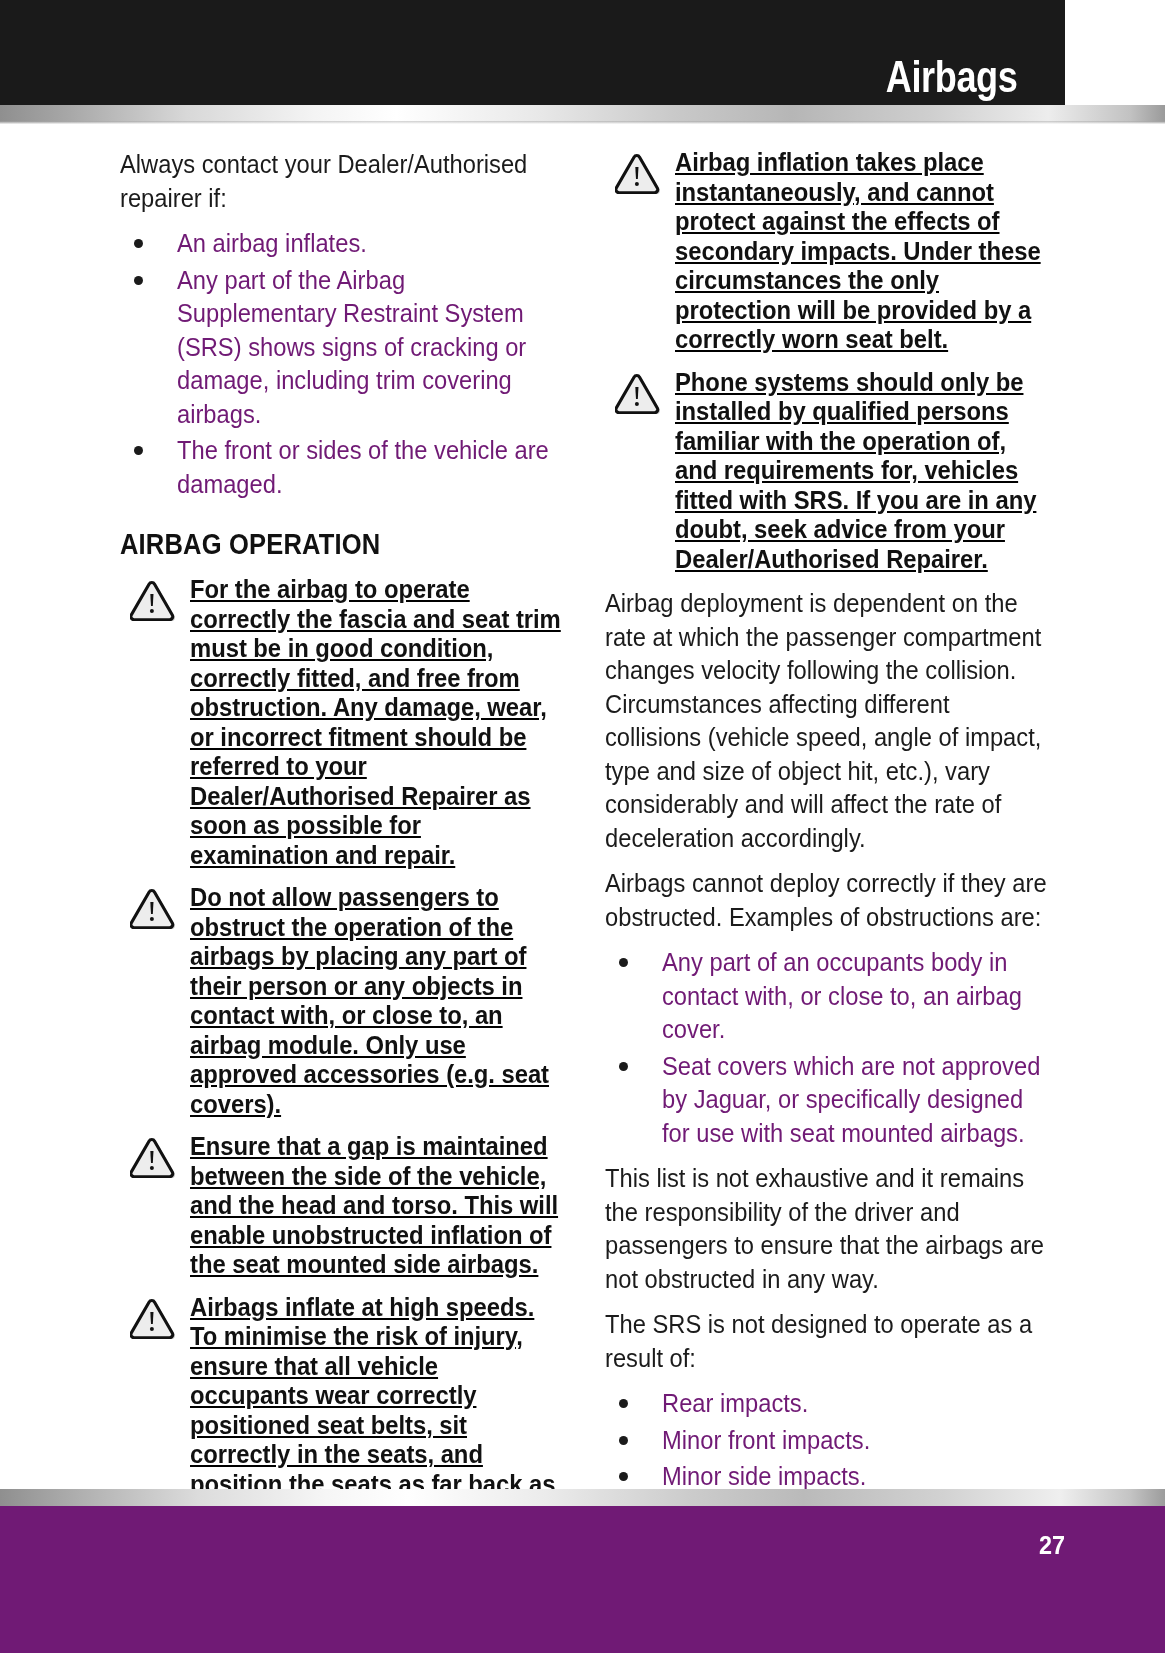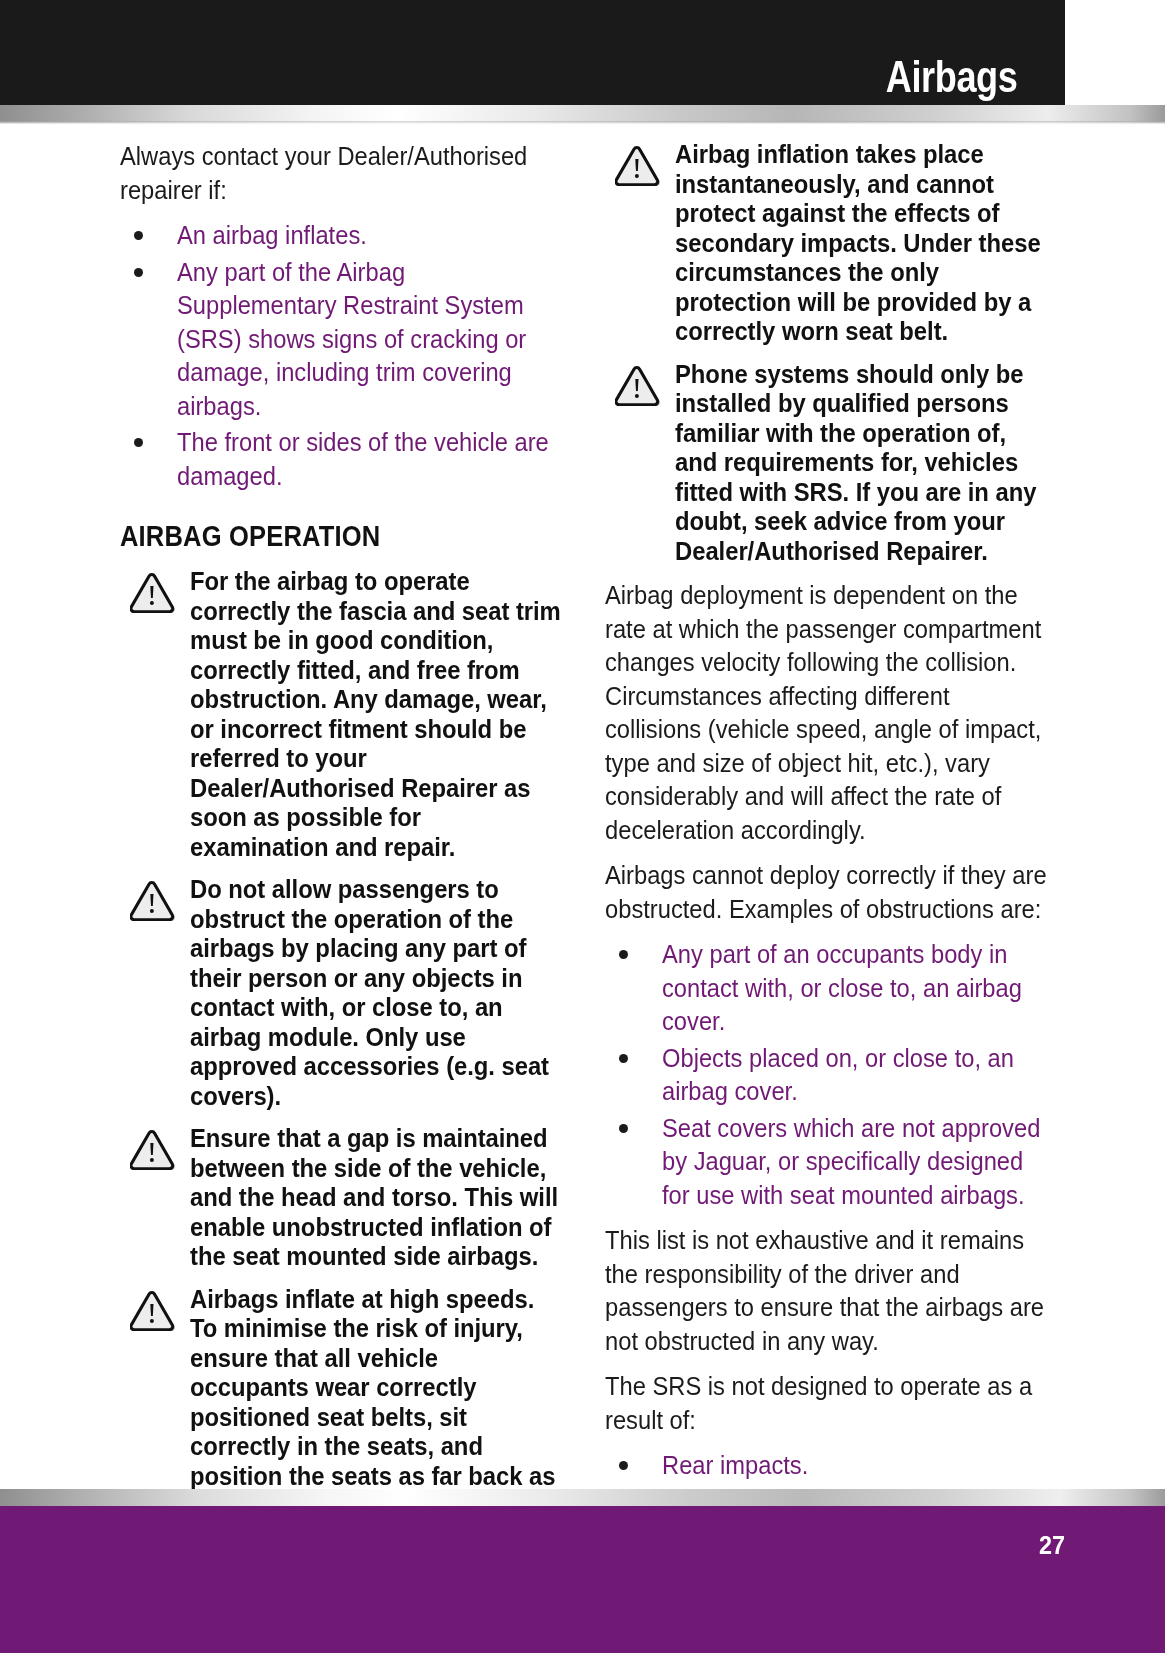--- a/index.html
+++ b/index.html
@@ -83,21 +83,21 @@
     font-size: 26px;
     font-weight: bold;
     transform: scaleX(0.9);
     transform-origin: right top;
     line-height: 1;
   }
 
   
   .content {
     position: absolute;
-    top: 140px;
+    top: 148px;
     left: 0;
     width: 1165px;
     height: 1330px;
   }
   .column {
     position: absolute;
     top: 0;
     width: 443px;
   }
   .column.left  { left: 120px; }
@@ -154,20 +154,21 @@
     transform-origin: left top;
     width: 107.5%;
   }
 
   
   .warning {
     position: relative;
     padding-left: 70px;
     margin: 0 0 13px 0;
     min-height: 48px;
+    text-decoration: underline;
   }
   .warning .warn-icon {
     position: absolute;
     left: 10px;
     top: 4px;
     width: 46px;
     height: 42px;
   }
   .warning .warn-text {
     display: block;
@@ -293,24 +294,20 @@
 
     <p class="para">Airbags cannot deploy correctly if they are obstructed. Examples of obstructions are:</p>
 
     <ul class="bullets">
       <li>
         <span class="bullet-dot"></span>
         <span class="li-text">Any part of an occupants body in contact with, or close to, an airbag cover.</span>
       </li>
       <li>
         <span class="bullet-dot"></span>
-        <span class="li-text">Objects placed on, or close to, an airbag cover.</span>
-      </li>
-      <li>
-        <span class="bullet-dot"></span>
         <span class="li-text">Seat covers which are not approved by Jaguar, or specifically designed for use with seat mounted airbags.</span>
       </li>
     </ul>
 
     <p class="para">This list is not exhaustive and it remains the responsibility of the driver and passengers to ensure that the airbags are not obstructed in any way.</p>
 
     <p class="para">The SRS is not designed to operate as a result of:</p>
 
     <ul class="bullets">
       <li>

